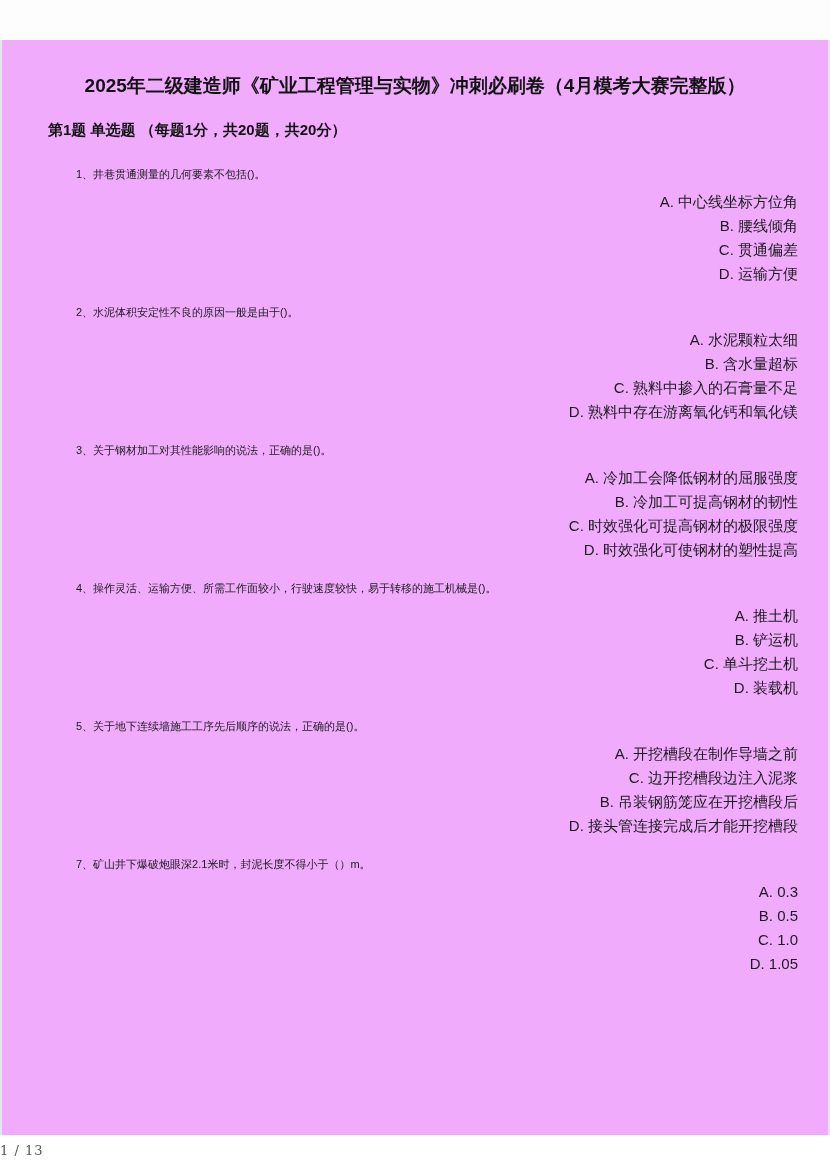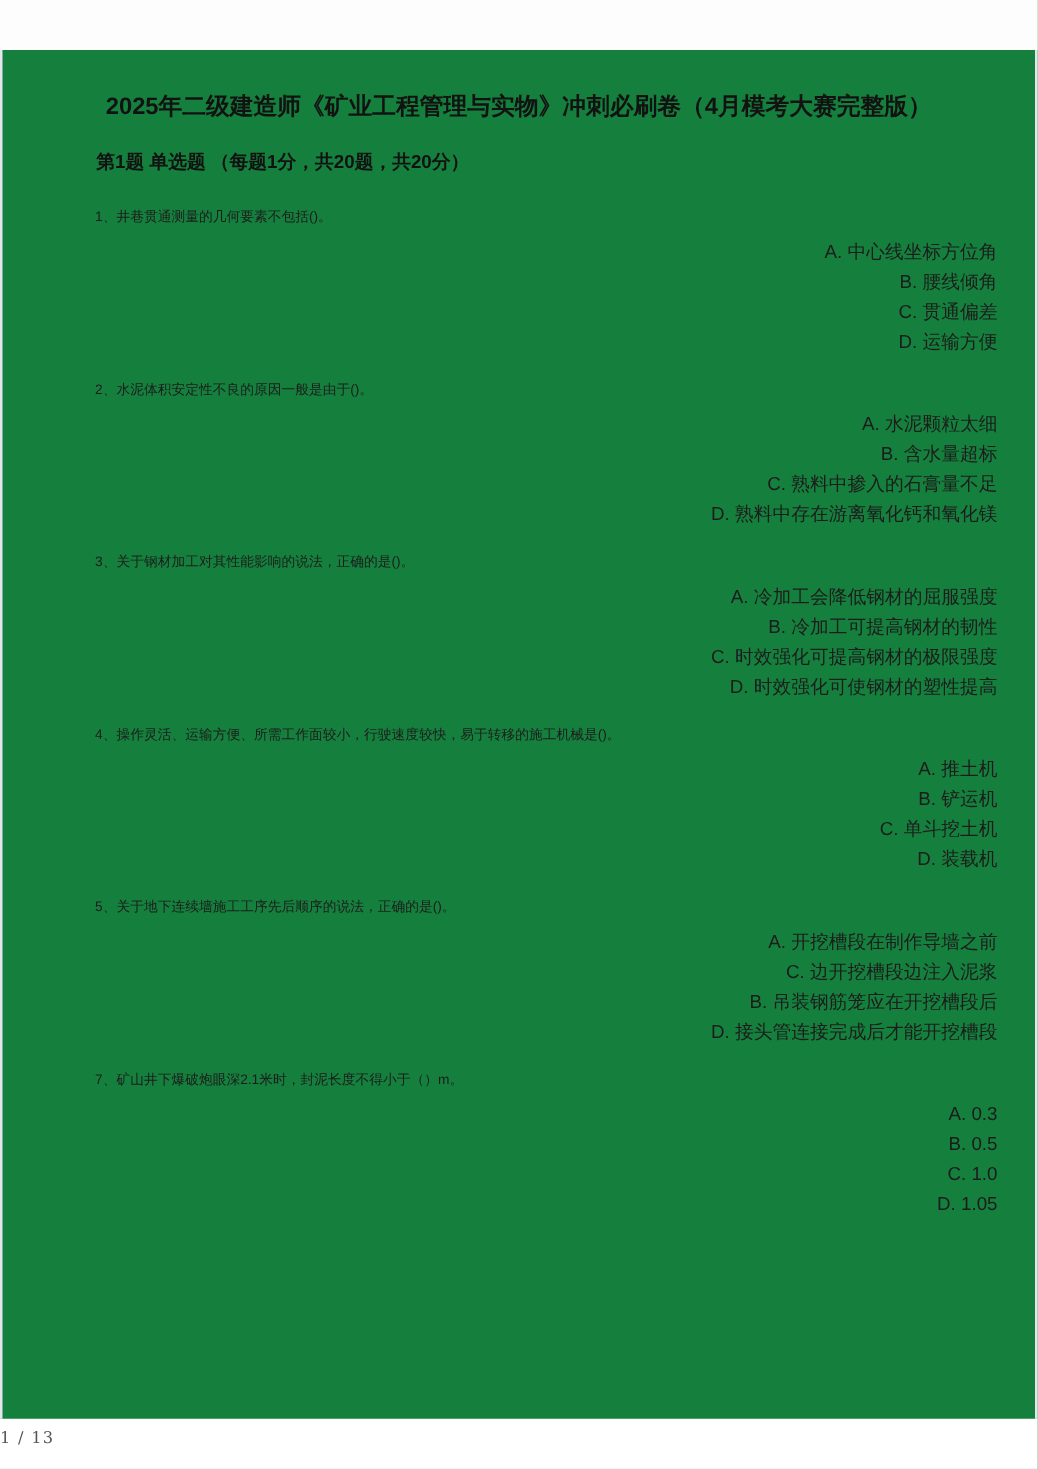--- a/index.html
+++ b/index.html
@@ -14,37 +14,37 @@
     font-family: "Liberation Sans", "DejaVu Sans", sans-serif;
     color: #1c1c1c;
   }
   .top-gap {
     height: 40px;
     background: #fdfdfe;
   }
   .document-page {
     box-sizing: border-box;
     height: 1095px;
-    background: #15803d;
+    background: #f0abfc;
     border-left: 2px solid #e5e5ef;
     border-right: 2px solid #e5e5ef;
     overflow: visible;
   }
   .doc-title {
     padding-top: 32px;
     margin: 0 auto;
     max-width: 700px;
     text-align: center;
     font-size: 19px;
     font-weight: 700;
     line-height: 28px;
     color: #121212;
   }
   .section-header {
-    margin: 18px 30px 0 75px;
+    margin: 18px 30px 0 46px;
     font-size: 15px;
     font-weight: 700;
     line-height: 24px;
     color: #121212;
   }
   .questions {
     margin-top: 20px;
   }
   .question-block {
     margin: 0 0 14px 0;

